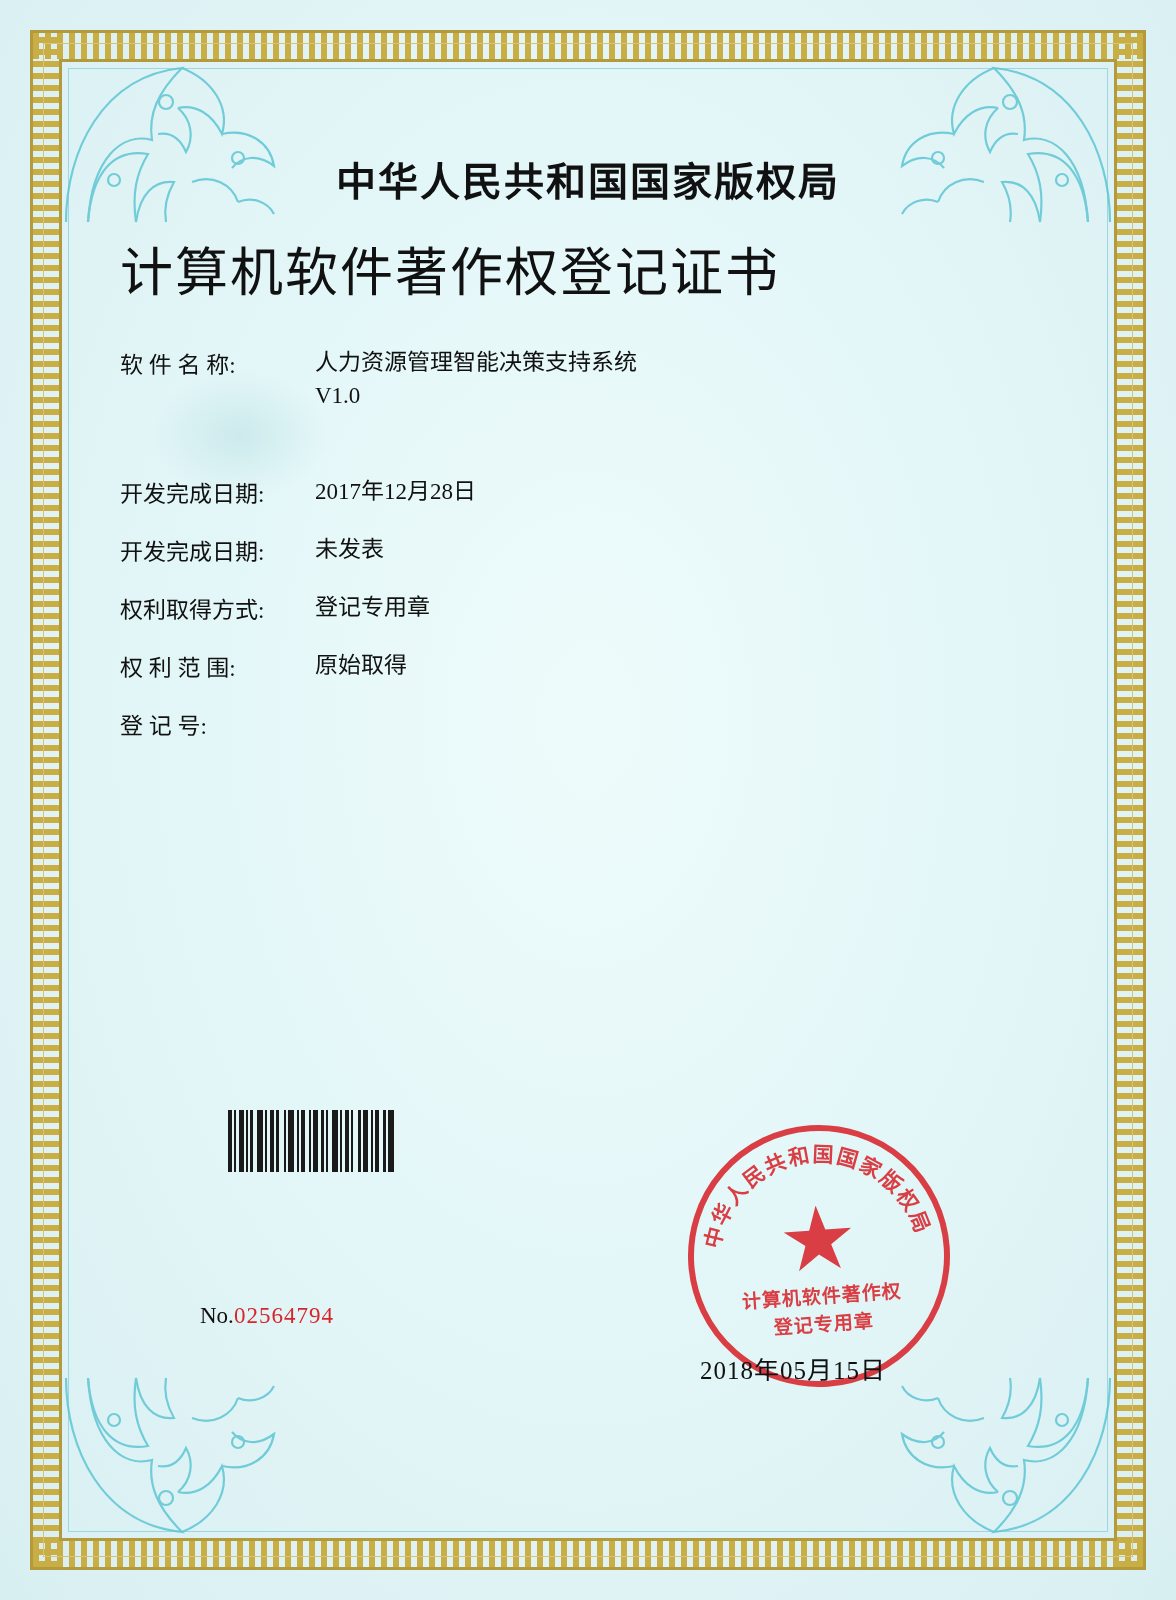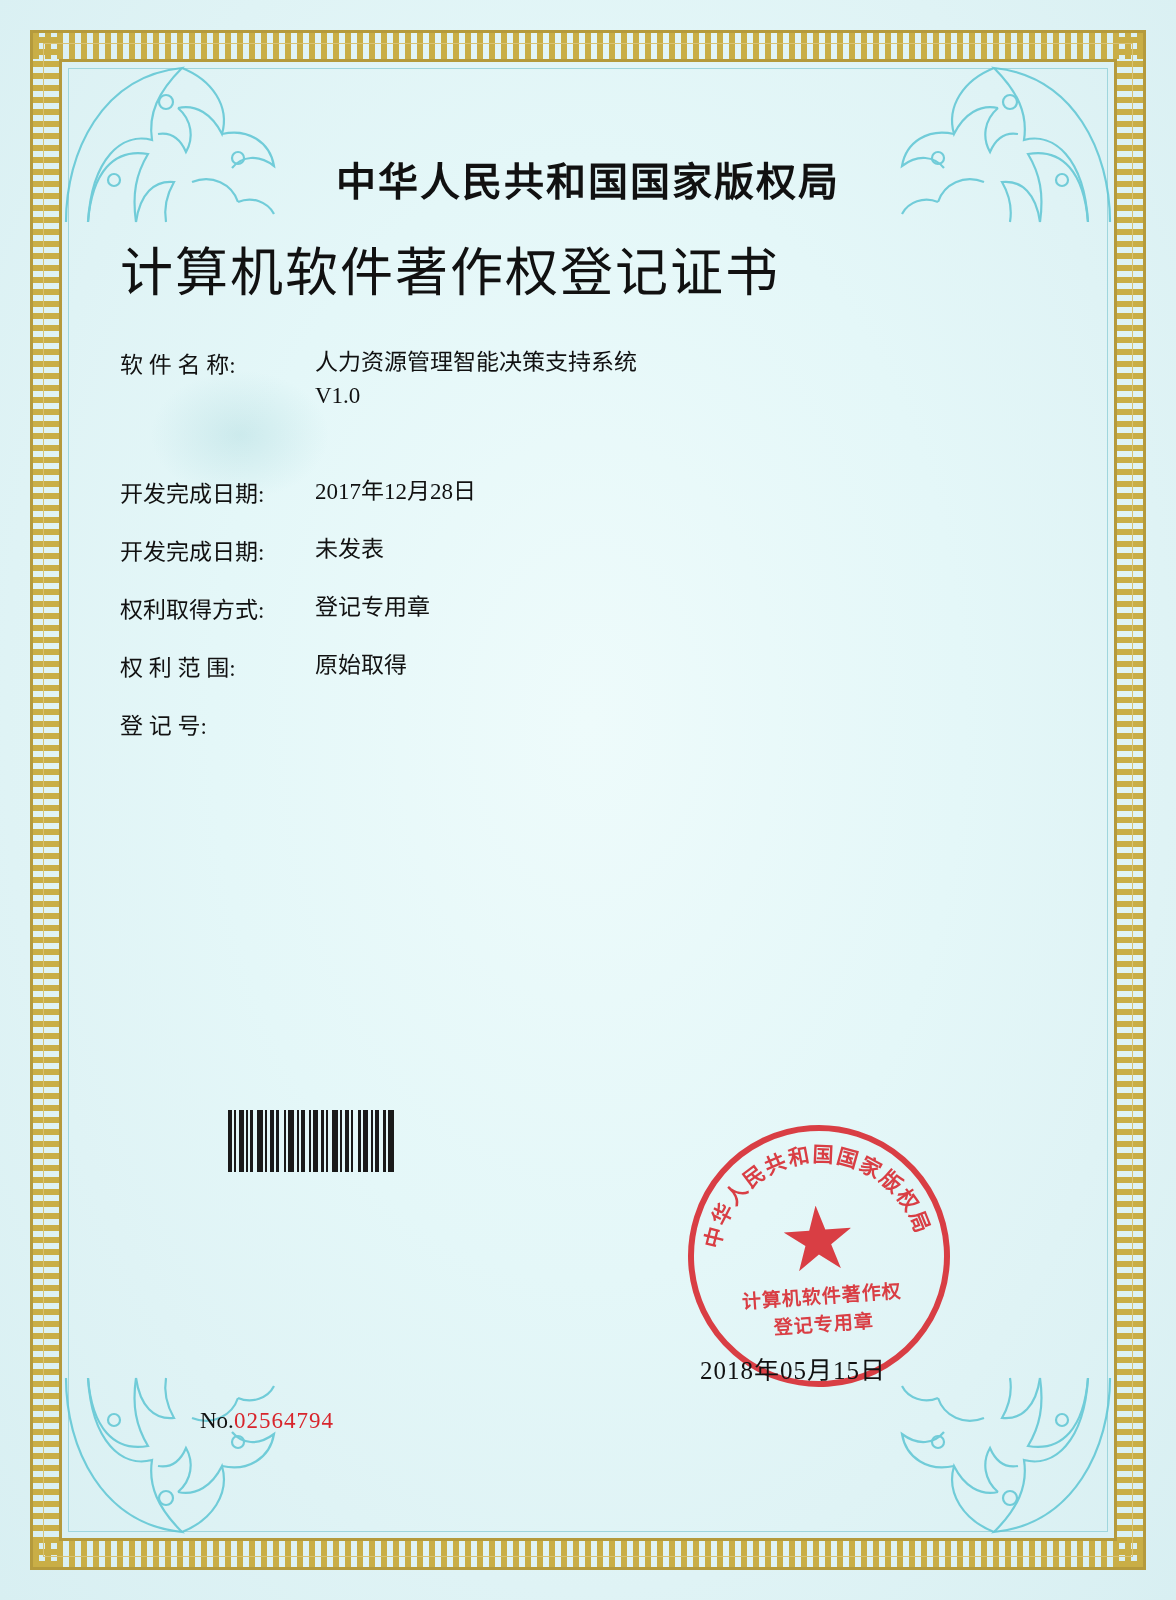--- a/index.html
+++ b/index.html
@@ -170,21 +170,21 @@
     color:#d8252c;
     font-size:19px;
     font-weight:bold;
     letter-spacing:1px;
   }
   .seal .line1{top:150px;}
   .seal .line2{top:178px;}
   
   .footer-no{
     position:absolute;
-    left:200px;top:1408px;
+    left:200px;top:1303px;
     font-size:23px;
     color:#111;
     font-family:"Liberation Serif",serif;
   }
   .footer-no .num{color:#d8252c;letter-spacing:1px;}
   .issue-date{
     position:absolute;
     left:700px;top:1350px;
     font-size:25px;
     color:#111;

